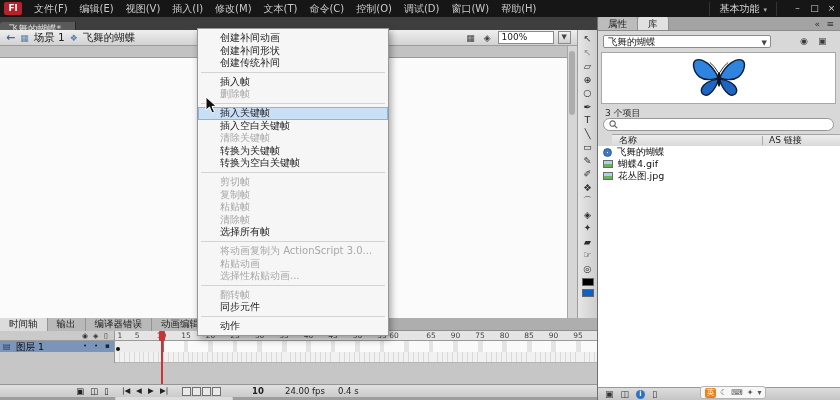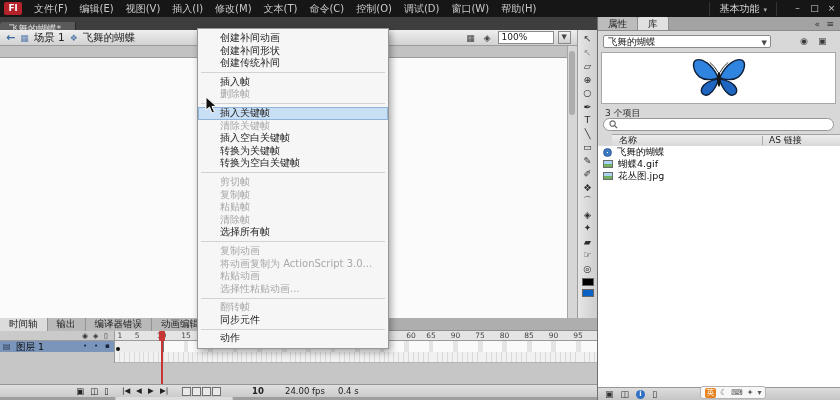--- a/index.html
+++ b/index.html
@@ -202,21 +202,21 @@
         <span class="ruler-num" style="left: 38.55px;">10</span>
         <span class="ruler-num" style="left: 63.05px;">15</span>
         <span class="ruler-num" style="left: 87.55px;">20</span>
         <span class="ruler-num" style="left: 112.05px;">25</span>
         <span class="ruler-num" style="left: 136.55px;">30</span>
         <span class="ruler-num" style="left: 161.05px;">35</span>
         <span class="ruler-num" style="left: 185.55px;">40</span>
         <span class="ruler-num" style="left: 210.05px;">45</span>
         <span class="ruler-num" style="left: 234.55px;">50</span>
         <span class="ruler-num" style="left: 259.05px;">55</span>
-        <span class="ruler-num" style="left: 288px;">60</span>
+        <span class="ruler-num" style="left: 271px;">60</span>
         <span class="ruler-num" style="left: 308.05px;">65</span>
         <span class="ruler-num" style="left: 332.55px;">90</span>
         <span class="ruler-num" style="left: 357.05px;">75</span>
         <span class="ruler-num" style="left: 381.55px;">80</span>
         <span class="ruler-num" style="left: 406.05px;">85</span>
         <span class="ruler-num" style="left: 430.55px;">90</span>
         <span class="ruler-num" style="left: 455.05px;">95</span>
       </div>
     <div class="layerrow" style="background: rgb(123, 148, 186);">
       <span class="lr-ic">▤</span>
@@ -315,32 +315,31 @@
 
   <div class="ctxmenu" id="ctxmenu">
       <div class="ctx-item">创建补间动画</div>
       <div class="ctx-item">创建补间形状</div>
       <div class="ctx-item">创建传统补间</div>
       <div class="ctx-sep"></div>
       <div class="ctx-item">插入帧</div>
       <div class="ctx-item disabled">删除帧</div>
       <div class="ctx-sep"></div>
       <div class="ctx-item hl" style="background: rgb(201, 223, 246);">插入关键帧</div>
+      <div class="ctx-item">插入空白关键帧</div>
       <div class="ctx-item disabled">清除关键帧</div>
-      <div class="ctx-item">插入空白关键帧</div>
       <div class="ctx-item">转换为关键帧</div>
       <div class="ctx-item">转换为空白关键帧</div>
       <div class="ctx-sep"></div>
       <div class="ctx-item disabled">剪切帧</div>
       <div class="ctx-item disabled">复制帧</div>
       <div class="ctx-item disabled">粘贴帧</div>
       <div class="ctx-item disabled">清除帧</div>
       <div class="ctx-item">选择所有帧</div>
       <div class="ctx-sep"></div>
-      <div class="ctx-item disabled">复制动画</div>
       <div class="ctx-item disabled">将动画复制为 ActionScript 3.0...</div>
       <div class="ctx-item disabled">粘贴动画</div>
       <div class="ctx-item disabled">选择性粘贴动画...</div>
       <div class="ctx-sep"></div>
       <div class="ctx-item disabled">翻转帧</div>
       <div class="ctx-item">同步元件</div>
       <div class="ctx-sep"></div>
       <div class="ctx-item">动作</div>
     </div>
 

